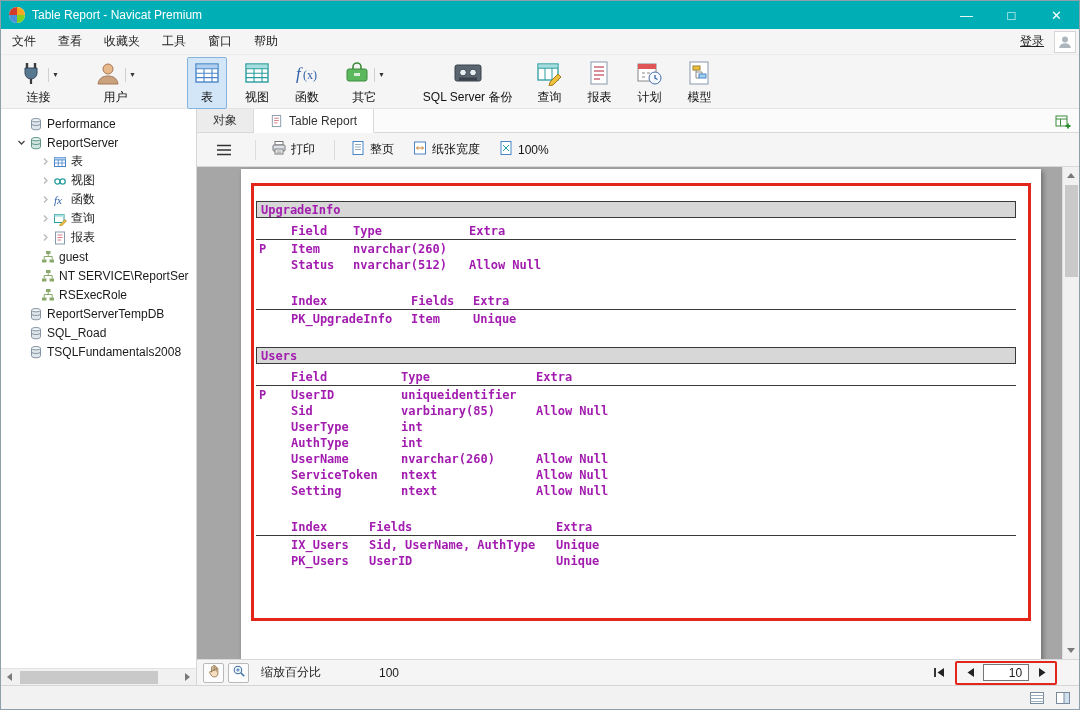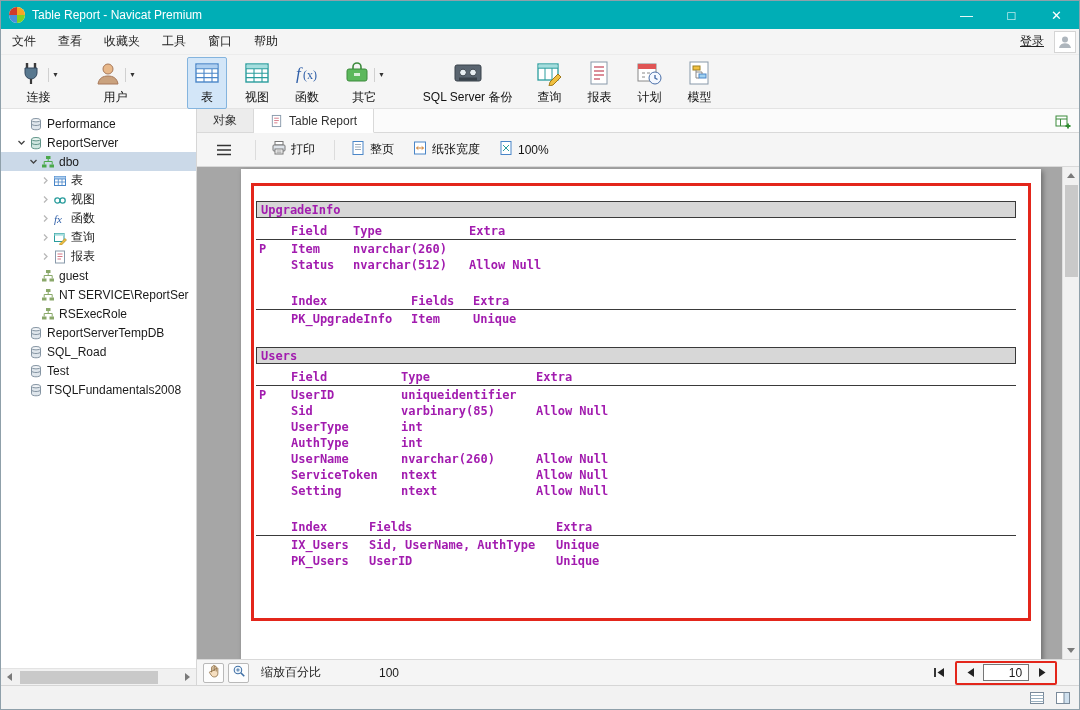--- a/index.html
+++ b/index.html
@@ -319,36 +319,20 @@
           <span class="ticon">
               <svg width="14" height="14" viewBox="0 0 14 14">
                 <path d="M2.5 3.2v7.6c0 1.2 2 2 4.5 2s4.5-.8 4.5-2V3.2" fill="#cfe6e0" stroke="#5f9488"></path>
                 <ellipse cx="7" cy="3.2" rx="4.5" ry="1.7" fill="#e8f4f0" stroke="#5f9488"></ellipse>
                 <path d="M2.5 6.8c0 .9 2 1.7 4.5 1.7s4.5-.8 4.5-1.7" fill="none" stroke="#5f9488"></path>
               </svg>
             </span>
           <span class="tlabel">ReportServer</span>
         </div>
 
-        <div class="tree-row lvl2 selected">
-          <span class="tw">
-              <svg width="9" height="9" viewBox="0 0 9 9">
-                <path d="M1.5 3l3 3 3-3" fill="none" stroke="#444" stroke-width="1.3"></path>
-              </svg>
-            </span>
-          <span class="ticon">
-              <svg width="14" height="14" viewBox="0 0 14 14">
-                <rect x="5" y="1" width="4.5" height="3" fill="#4aa84a"></rect>
-                <rect x="1" y="9.5" width="4.5" height="3" fill="#4aa84a"></rect>
-                <rect x="8.5" y="9.5" width="4.5" height="3" fill="#4aa84a"></rect>
-                <path d="M7.2 4v2.5M3.2 9.5V6.5h8v3" stroke="#4aa84a" fill="none"></path>
-              </svg>
-            </span>
-          <span class="tlabel">dbo</span>
-        </div>
 
         <div class="tree-row lvl3">
           <span class="tw">
               <svg width="9" height="9" viewBox="0 0 9 9">
                 <path d="M3 1.5l3 3-3 3" fill="none" stroke="#b8b8b8" stroke-width="1.3"></path>
               </svg>
             </span>
           <span class="ticon">
               <svg width="14" height="14" viewBox="0 0 14 14">
                 <rect x="1.5" y="2.5" width="11" height="9" fill="#fff" stroke="#4a86c8"></rect>
@@ -475,31 +459,20 @@
           <span class="ticon">
               <svg width="14" height="14" viewBox="0 0 14 14">
                 <path d="M2.5 3.2v7.6c0 1.2 2 2 4.5 2s4.5-.8 4.5-2V3.2" fill="#dfe6ec" stroke="#8494a2"></path>
                 <ellipse cx="7" cy="3.2" rx="4.5" ry="1.7" fill="#f2f5f8" stroke="#8494a2"></ellipse>
                 <path d="M2.5 6.8c0 .9 2 1.7 4.5 1.7s4.5-.8 4.5-1.7" fill="none" stroke="#8494a2"></path>
               </svg>
             </span>
           <span class="tlabel">SQL_Road</span>
         </div>
 
-        <div class="tree-row lvl1">
-          <span class="tw"></span>
-          <span class="ticon">
-              <svg width="14" height="14" viewBox="0 0 14 14">
-                <path d="M2.5 3.2v7.6c0 1.2 2 2 4.5 2s4.5-.8 4.5-2V3.2" fill="#dfe6ec" stroke="#8494a2"></path>
-                <ellipse cx="7" cy="3.2" rx="4.5" ry="1.7" fill="#f2f5f8" stroke="#8494a2"></ellipse>
-                <path d="M2.5 6.8c0 .9 2 1.7 4.5 1.7s4.5-.8 4.5-1.7" fill="none" stroke="#8494a2"></path>
-              </svg>
-            </span>
-          <span class="tlabel">Test</span>
-        </div>
 
         <div class="tree-row lvl1">
           <span class="tw"></span>
           <span class="ticon">
               <svg width="14" height="14" viewBox="0 0 14 14">
                 <path d="M2.5 3.2v7.6c0 1.2 2 2 4.5 2s4.5-.8 4.5-2V3.2" fill="#dfe6ec" stroke="#8494a2"></path>
                 <ellipse cx="7" cy="3.2" rx="4.5" ry="1.7" fill="#f2f5f8" stroke="#8494a2"></ellipse>
                 <path d="M2.5 6.8c0 .9 2 1.7 4.5 1.7s4.5-.8 4.5-1.7" fill="none" stroke="#8494a2"></path>
               </svg>
             </span>

